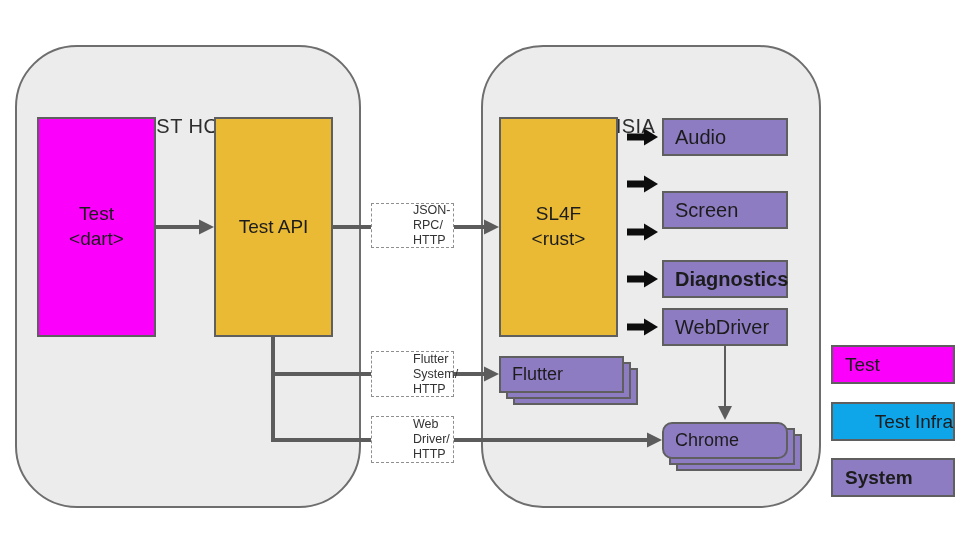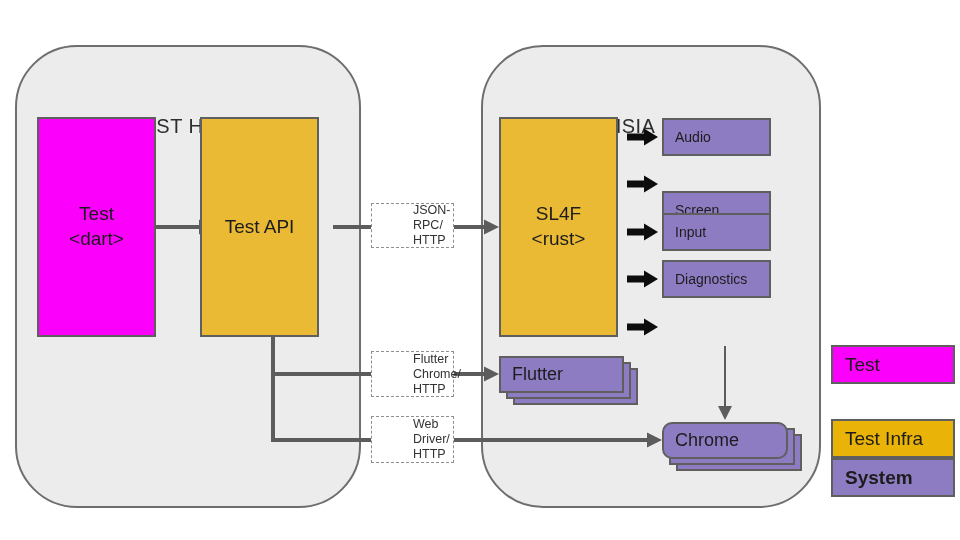--- a/index.html
+++ b/index.html
@@ -19,22 +19,22 @@
   }
   .box{
     position:absolute;border:2px solid #5f5f5f;box-sizing:border-box;
   }
   .node-big{
     width:119px;height:220px;top:117px;
     display:flex;flex-direction:column;align-items:center;justify-content:center;
     font-size:19px;line-height:1.3;text-align:center;
   }
   .service{
-    left:662px;width:109px;height:38px;
-    display:flex;align-items:center;padding-left:11px;font-size:14px;
+    left:662px;width:126px;height:38px;
+    display:flex;align-items:center;padding-left:11px;font-size:20px;
   }
   .stack-layer{position:absolute;border:2px solid #5f5f5f;box-sizing:border-box;}
   .stack-main{
     display:flex;align-items:center;padding-left:11px;font-size:18px;
   }
   .dashed-label{
     position:absolute;left:371px;width:83px;background:#ffffff;
     border:1.5px dashed #8f8f8f;box-sizing:border-box;
     display:flex;flex-direction:column;justify-content:center;
     padding:2px 4px 2px 8px;font-size:12.5px;line-height:1.2;color:#333333;
@@ -102,40 +102,40 @@
     <g>
       <line x1="627" y1="327" x2="645" y2="327" stroke="#0d0d0d" stroke-width="7"></line>
       <polygon points="658,327 644,318.5 644,335.5" fill="#0d0d0d"></polygon>
     </g>
   </svg>
 
   <div class="box node-big" style="left: 37px; background-color: rgb(251, 0, 251);">
     <span>Test</span>
     <span>&lt;dart&gt;</span>
   </div>
-  <div class="box node-big" style="left: 200px; background-color: rgb(234, 186, 53);">
+  <div class="box node-big" style="left: 214px; background-color: rgb(234, 186, 53);">
     <span>Test API</span>
   </div>
 
   <div class="box node-big" style="left: 499px; background-color: rgb(234, 186, 53);">
     <span>SL4F</span>
     <span>&lt;rust&gt;</span>
   </div>
 
   <div class="box service" style="top: 118px; background-color: rgb(142, 124, 195);">
     <span>Audio</span>
   </div>
   <div class="box service" style="top: 165px; background-color: rgb(142, 124, 195); margin-top: 26px;">
     <span>Screen</span>
   </div>
-  <div class="box service" style="top: 213px; background-color: rgb(142, 124, 195);">
-    <span>Input</span>
+  <div class="box service" style="top: 260px; background-color: rgb(142, 124, 195); font-weight: bold;">
+    <span>Diagnostics</span>
   </div>
-  <div class="box service" style="top: 260px; background-color: rgb(142, 124, 195);">
-    <span>Diagnostics</span>
+  <div class="box service" style="top: 308px; background-color: rgb(142, 124, 195);">
+    <span>WebDriver</span>
   </div>
 
   <div>
     <div class="stack-layer" style="left: 513px; top: 368px; width: 125px; height: 37px; background-color: rgb(142, 124, 195);"></div>
     <div class="stack-layer" style="left: 506px; top: 362px; width: 125px; height: 37px; background-color: rgb(142, 124, 195);"></div>
     <div class="stack-layer stack-main" style="left: 499px; top: 356px; width: 125px; height: 37px; background-color: rgb(142, 124, 195);">
       <span>Flutter</span>
     </div>
   </div>
 
@@ -146,33 +146,33 @@
       <span>Chrome</span>
     </div>
   </div>
 
   <div class="dashed-label" style="top:203px;height:45px;">
     <span>JSON-RPC/</span>
     <span>HTTP</span>
   </div>
   <div class="dashed-label" style="top:351px;height:46px;">
     <span>Flutter</span>
-    <span>Chrome/</span>
+    <span>System/</span>
     <span>HTTP</span>
   </div>
   <div class="dashed-label" style="top:416px;height:47px;">
     <span>Web Driver/</span>
     <span>HTTP</span>
   </div>
 
   <div>
     <div class="legend-item" style="top: 345px; background-color: rgb(251, 0, 251);">
       <span>Test</span>
     </div>
-    <div class="legend-item" style="top: 419px; background-color: #eab308;">
+    <div class="legend-item" style="top: 402px; background-color: #0ea5e9; justify-content: flex-end;">
       <span>Test Infra</span>
     </div>
     <div class="legend-item" style="top: 458px; background-color: rgb(142, 124, 195); font-weight: bold;">
       <span>System</span>
     </div>
   </div>
 
 </div>
 
 </body></html>

